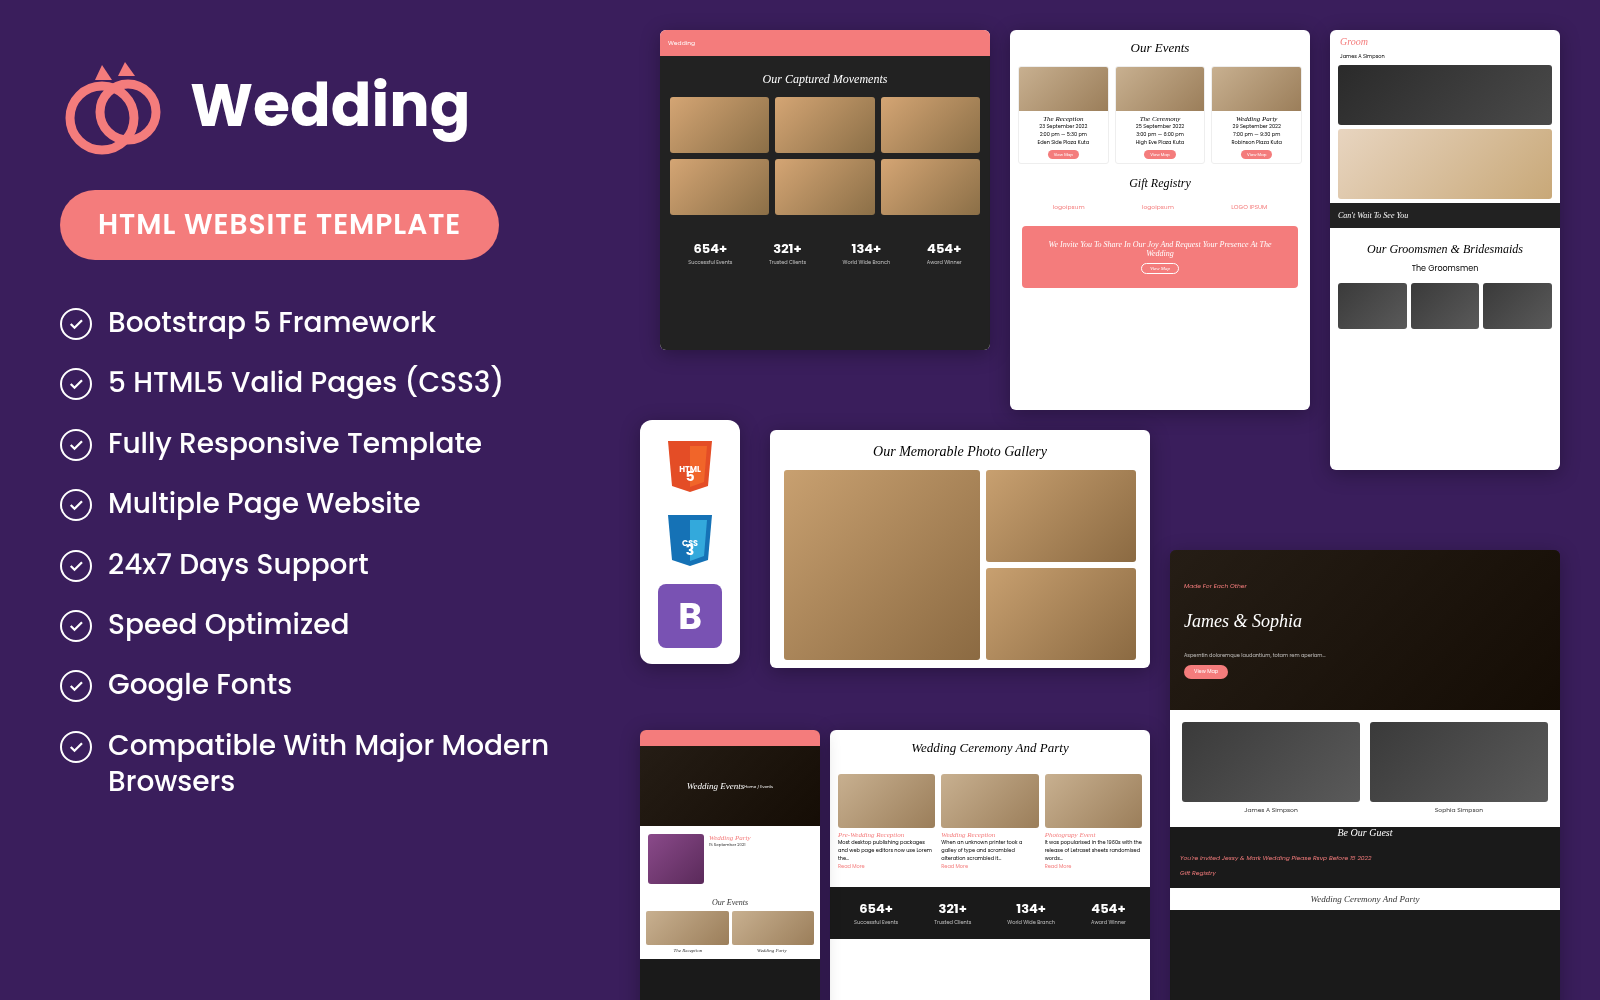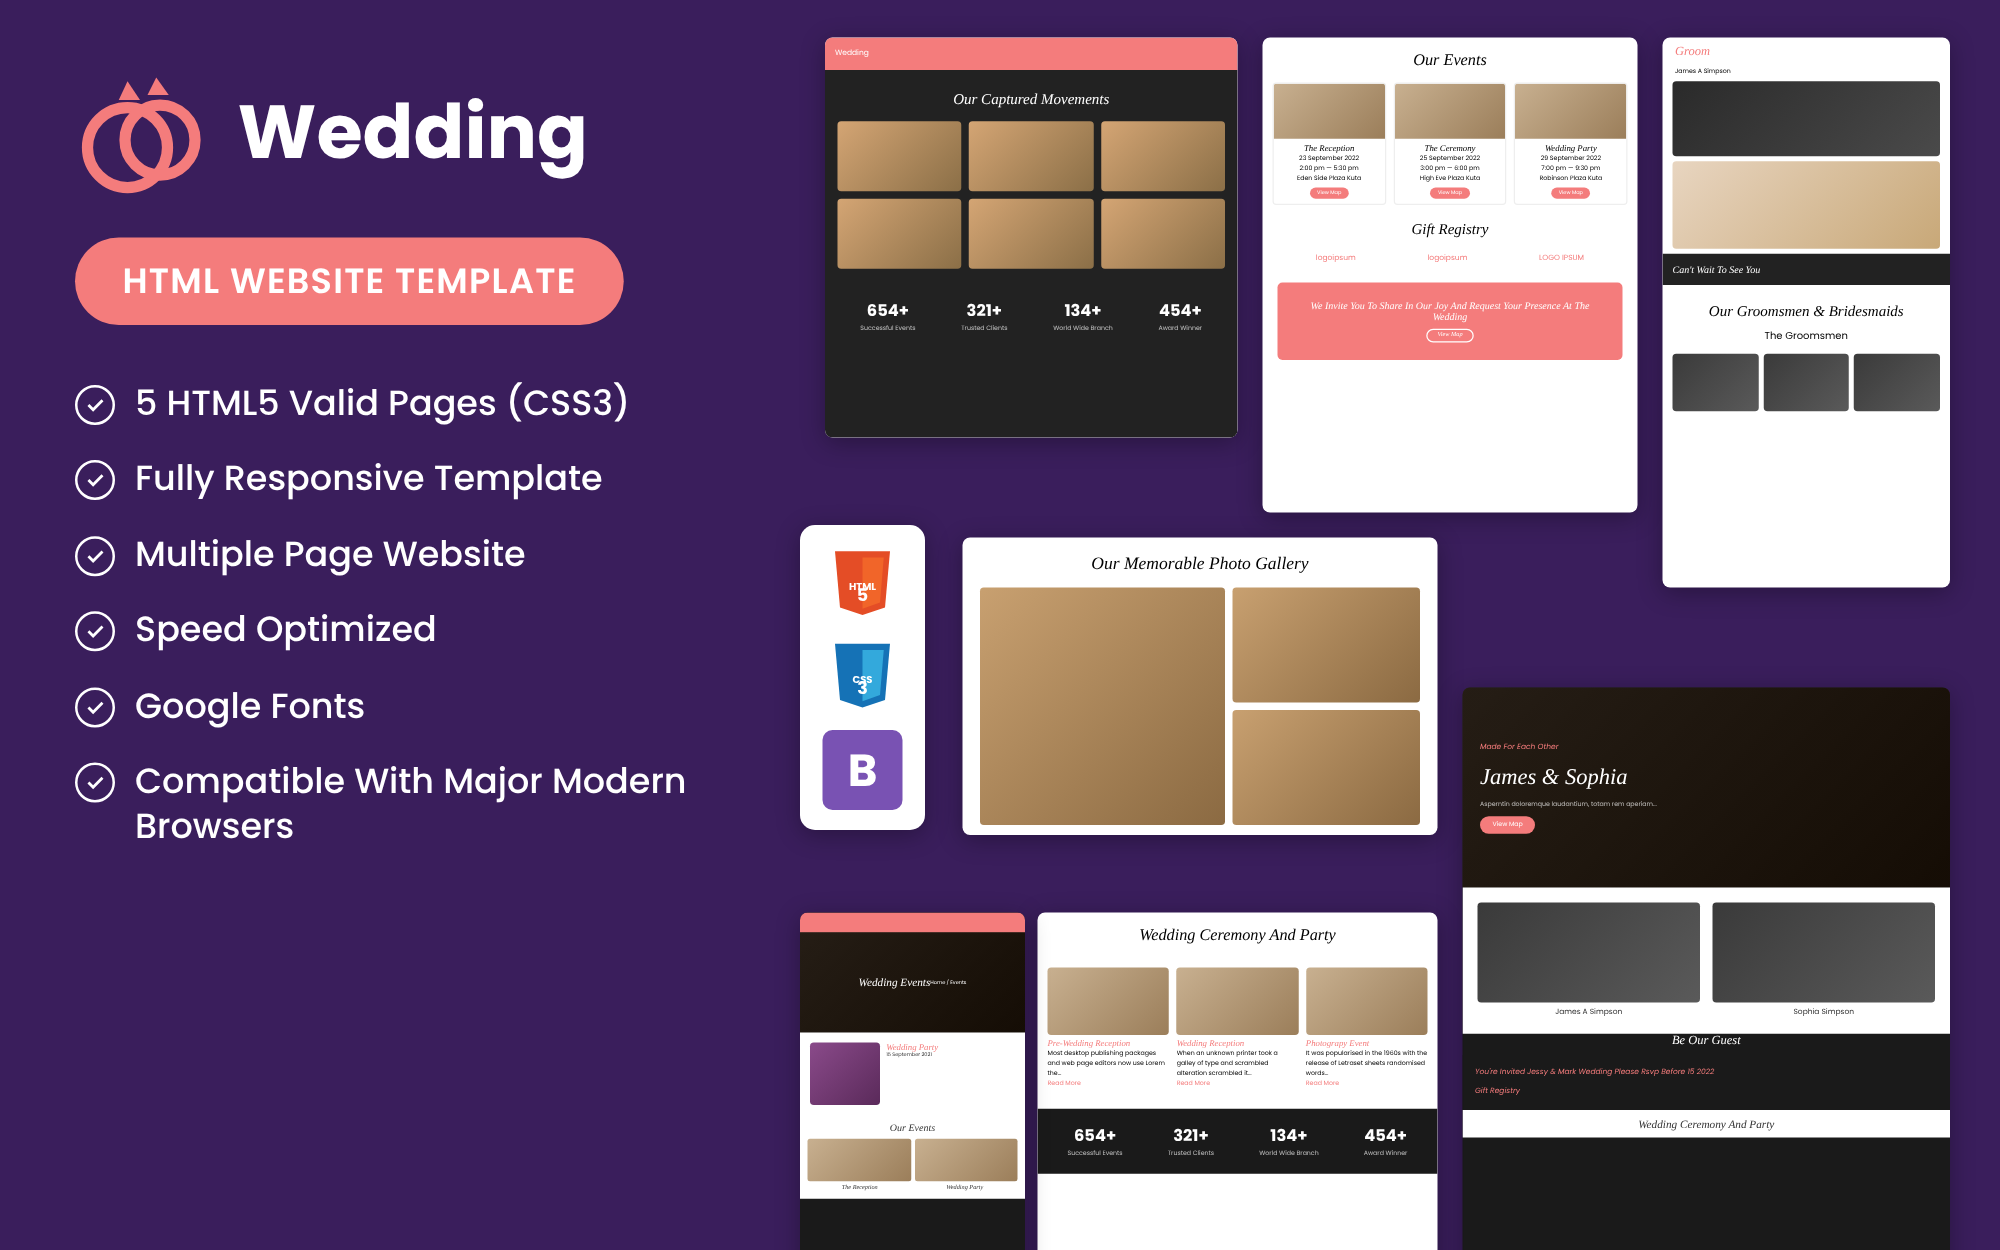--- a/index.html
+++ b/index.html
@@ -52,21 +52,21 @@
 .p3-people{display:flex;gap:4px;padding:0 8px}
 .p3-person{flex:1;height:46px;background:linear-gradient(135deg,#3a3a3a,#5a5a5a);border-radius:3px}
 .gallery{left:130px;top:400px;width:380px;height:238px;background:#fff;padding:14px}
 .gallery-title{text-align:center;font-style:italic;font-size:14px;font-family:cursive;margin-bottom:10px}
 .gallery-grid{display:grid;grid-template-columns:1.3fr 1fr;grid-template-rows:1fr 1fr;gap:6px;height:190px}
 .g-img{background:linear-gradient(135deg,#c8a070,#8b6a42);border-radius:3px}
 .g-img:first-child{grid-row:1/3}
 .p5{left:530px;top:520px;width:390px;height:470px;background:#1a1a1a;color:#fff}
 .p5-hero{height:160px;background:linear-gradient(rgba(0,0,0,0.5),rgba(0,0,0,0.5)),linear-gradient(135deg,#4a3a2a,#2a1a0a);padding:14px;display:flex;flex-direction:column;justify-content:center}
 .p5-sub{font-size:6px;font-style:italic;color:#f47c7c}
-.p5-names{font-size:18px;font-style:italic;font-family:cursive;margin:8px 0}
+.p5-names{font-size:18px;font-style:italic;font-family:cursive;margin:20px 0}
 .p5-btn{display:inline-block;background:#f47c7c;color:#fff;border-radius:10px;padding:3px 10px;font-size:5px;width:fit-content;margin-top:5px}
 .p5-couple{display:flex;gap:10px;padding:12px;background:#fff;color:#333}
 .p5-person{flex:1;text-align:center;font-size:6px}
 .p5-person-img{height:80px;background:linear-gradient(135deg,#3a3a3a,#5a5a5a);border-radius:3px;margin-bottom:4px}
 .p5-guest{background:#1a1a1a;padding:10px;display:flex;gap:10px}
 .p5-guest-l{flex:1;font-size:6px}
 .p5-guest-title{font-style:italic;font-size:10px;font-family:cursive;text-align:center;margin-bottom:6px;color:#fff}
 .p5-form{flex:1;background:#fff;border-radius:3px;padding:6px;color:#333;font-size:5px}
 .p5-form-title{font-size:7px;font-weight:600;margin-bottom:4px}
 .p5-input{height:10px;background:#f0f0f0;border-radius:2px;margin-bottom:3px}
@@ -104,37 +104,53 @@
       <div class="logo-text">Wedding</div>
     </div>
     <div class="badge">HTML WEBSITE TEMPLATE</div>
     <ul class="features">
       <li>
           <span class="check">
             <svg viewBox="0 0 24 24" fill="none" stroke="#fff" stroke-width="3">
               <path d="M5 12l5 5L20 7"></path>
             </svg>
           </span>
+          <span>Bootstrap 5 Framework</span>
+        </li>
+      <li>
+          <span class="check">
+            <svg viewBox="0 0 24 24" fill="none" stroke="#fff" stroke-width="3">
+              <path d="M5 12l5 5L20 7"></path>
+            </svg>
+          </span>
           <span>5 HTML5 Valid Pages (CSS3)</span>
         </li>
       <li>
           <span class="check">
             <svg viewBox="0 0 24 24" fill="none" stroke="#fff" stroke-width="3">
               <path d="M5 12l5 5L20 7"></path>
             </svg>
           </span>
           <span>Fully Responsive Template</span>
         </li>
       <li>
           <span class="check">
             <svg viewBox="0 0 24 24" fill="none" stroke="#fff" stroke-width="3">
               <path d="M5 12l5 5L20 7"></path>
             </svg>
           </span>
           <span>Multiple Page Website</span>
+        </li>
+      <li>
+          <span class="check">
+            <svg viewBox="0 0 24 24" fill="none" stroke="#fff" stroke-width="3">
+              <path d="M5 12l5 5L20 7"></path>
+            </svg>
+          </span>
+          <span>24x7 Days Support</span>
         </li>
       <li>
           <span class="check">
             <svg viewBox="0 0 24 24" fill="none" stroke="#fff" stroke-width="3">
               <path d="M5 12l5 5L20 7"></path>
             </svg>
           </span>
           <span>Speed Optimized</span>
         </li>
       <li>

